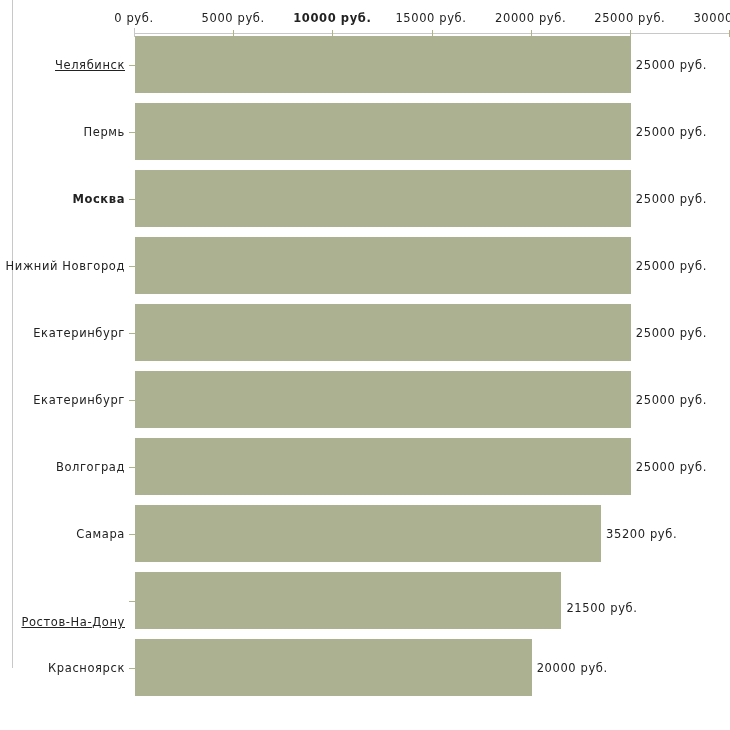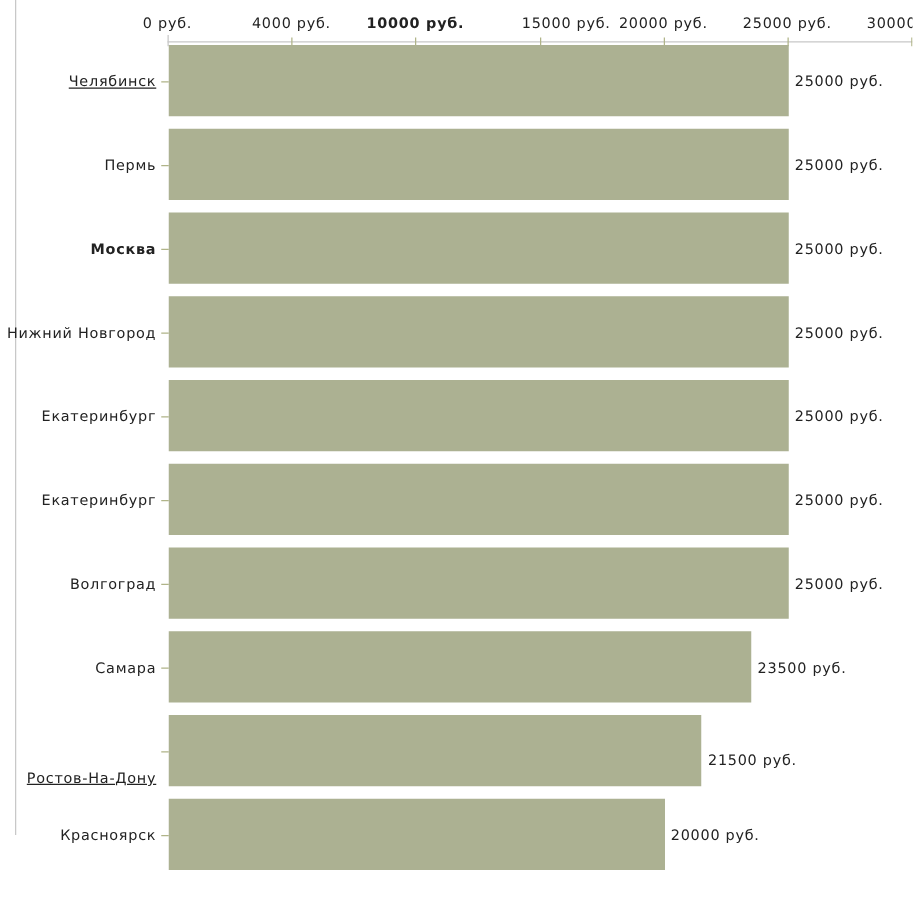--- a/index.html
+++ b/index.html
@@ -104,25 +104,25 @@
 <div id="chart-root">
 
   <div class="axis-line x-axis-line" style="background: rgb(200, 200, 200); width: 596px;"></div>
 
   <div class="y-axis-line" style="height: 668px; background: rgb(200, 200, 200);"></div>
 
   <div id="x-ticks-layer">
       <div class="x-tick first" style="left: 122px; background: rgb(200, 200, 200);"></div>
       <div class="x-tick-label" style="left: 122px; color: rgb(34, 34, 34);">0 руб.</div>
       <div class="x-tick" style="left: 221.167px; background: rgb(176, 180, 136);"></div>
-      <div class="x-tick-label" style="left: 221.167px; color: rgb(34, 34, 34);">4000 руб.</div>
+      <div class="x-tick-label" style="left: 221.167px; color: rgb(34, 34, 34);">5000 руб.</div>
       <div class="x-tick" style="left: 320.333px; background: rgb(176, 180, 136);"></div>
       <div class="x-tick-label" style="left: 320.333px; color: rgb(34, 34, 34); font-weight: bold;">10000 руб.</div>
       <div class="x-tick" style="left: 419.5px; background: rgb(176, 180, 136);"></div>
-      <div class="x-tick-label" style="left: 441px; color: rgb(34, 34, 34);">15000 руб.</div>
+      <div class="x-tick-label" style="left: 419px; color: rgb(34, 34, 34);">15000 руб.</div>
       <div class="x-tick" style="left: 518.667px; background: rgb(176, 180, 136);"></div>
       <div class="x-tick-label" style="left: 518.667px; color: rgb(34, 34, 34);">20000 руб.</div>
       <div class="x-tick" style="left: 617.833px; background: rgb(176, 180, 136);"></div>
       <div class="x-tick-label" style="left: 617.833px; color: rgb(34, 34, 34);">25000 руб.</div>
       <div class="x-tick" style="left: 717px; background: rgb(176, 180, 136);"></div>
       <div class="x-tick-label" style="left: 717px; color: rgb(34, 34, 34);">30000 руб.</div>
     </div>
   <div id="y-ticks-layer">
       <div class="y-tick" style="top: 64.5px; background: rgb(176, 180, 136);"></div>
       <div class="y-tick" style="top: 131.5px; background: rgb(176, 180, 136);"></div>
@@ -160,18 +160,18 @@
       <div class="bar" title="Красноярск: 20000 руб." style="top: 639px; height: 57px; width: 396.667px; background: rgb(172, 177, 146);"></div>
     </div>
   <div id="value-labels-layer">
       <div class="bar-value-label" style="left: 623.833px; top: 64.5px; color: rgb(34, 34, 34);">25000 руб.</div>
       <div class="bar-value-label" style="left: 623.833px; top: 131.5px; color: rgb(34, 34, 34);">25000 руб.</div>
       <div class="bar-value-label" style="left: 623.833px; top: 198.5px; color: rgb(34, 34, 34);">25000 руб.</div>
       <div class="bar-value-label" style="left: 623.833px; top: 265.5px; color: rgb(34, 34, 34);">25000 руб.</div>
       <div class="bar-value-label" style="left: 623.833px; top: 332.5px; color: rgb(34, 34, 34);">25000 руб.</div>
       <div class="bar-value-label" style="left: 623.833px; top: 399.5px; color: rgb(34, 34, 34);">25000 руб.</div>
       <div class="bar-value-label" style="left: 623.833px; top: 466.5px; color: rgb(34, 34, 34);">25000 руб.</div>
-      <div class="bar-value-label" style="left: 594.083px; top: 533.5px; color: rgb(34, 34, 34);">23500 руб.</div>
+      <div class="bar-value-label" style="left: 594.083px; top: 533.5px; color: rgb(34, 34, 34);">35200 руб.</div>
       <div class="bar-value-label" style="left: 554.417px; top: 608px; color: rgb(34, 34, 34);">21500 руб.</div>
       <div class="bar-value-label" style="left: 524.667px; top: 667.5px; color: rgb(34, 34, 34);">20000 руб.</div>
     </div>
 
 </div>
 
 </body></html>

